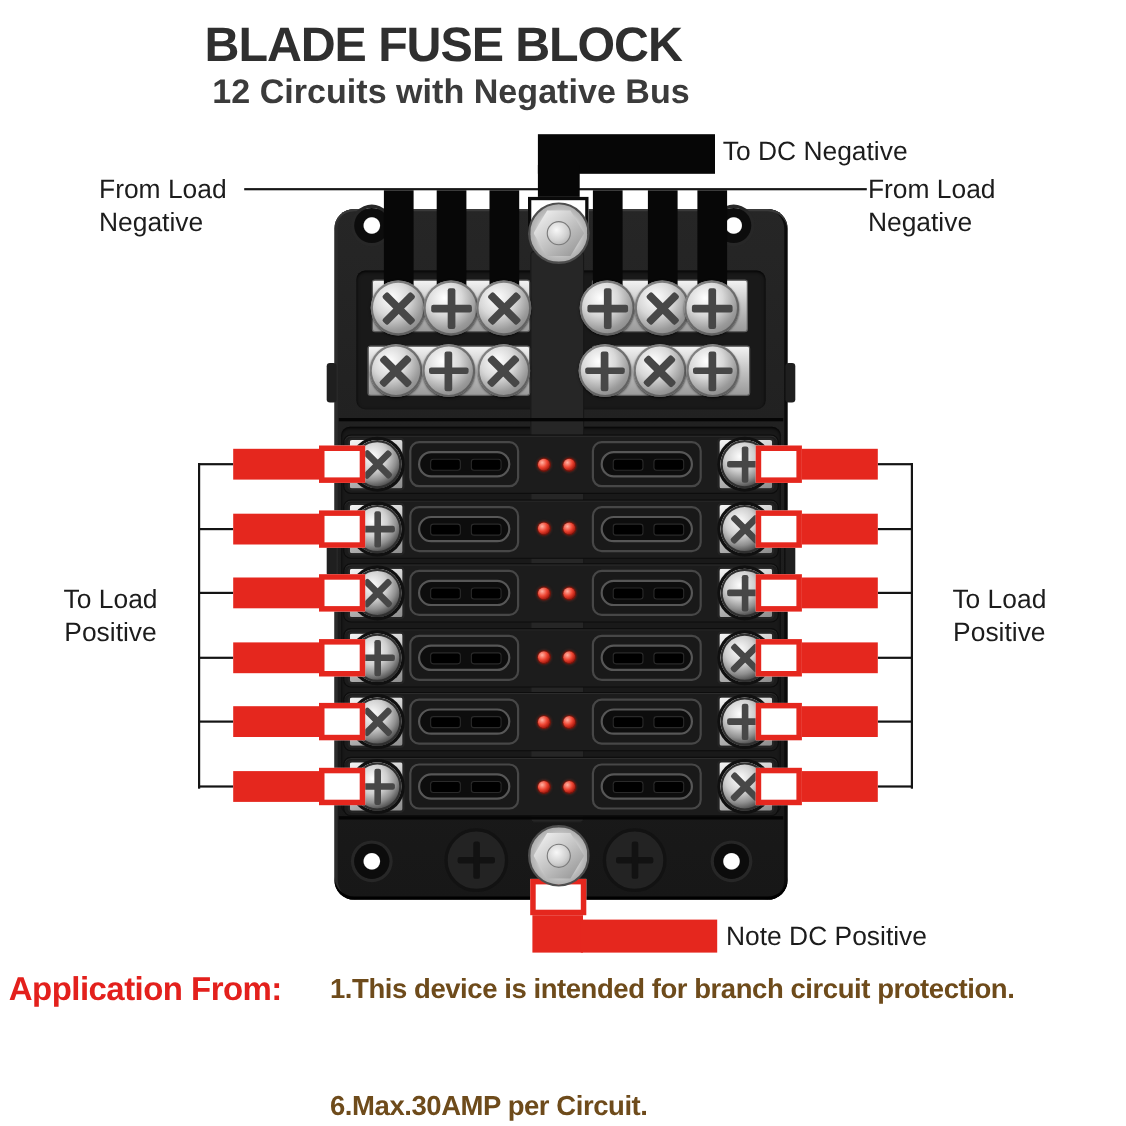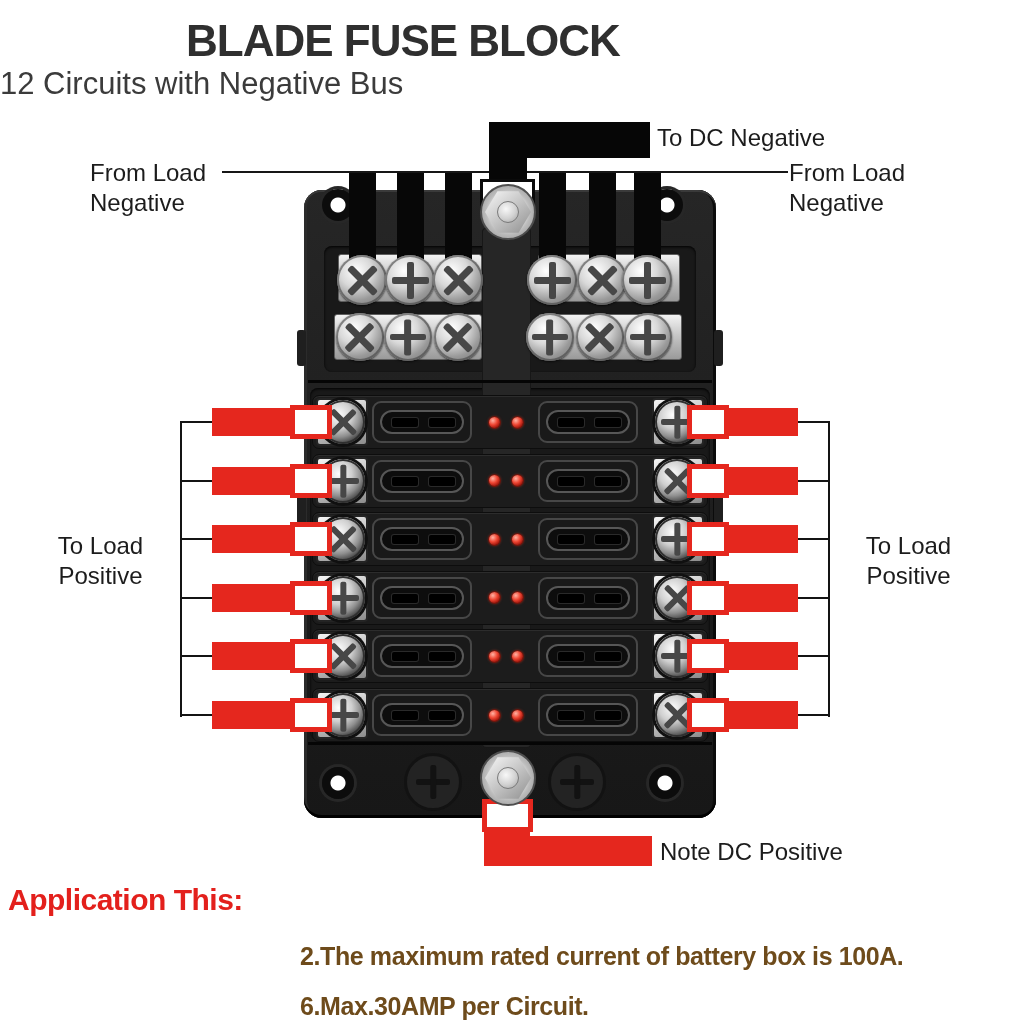--- a/index.html
+++ b/index.html
@@ -8,22 +8,22 @@
     position:relative; width:1024px; height:1024px; background:#ffffff;
     font-family:"Liberation Sans", sans-serif; overflow:hidden;
   }
 
   
   .title { position:absolute; left:186px; top:16px; font-size:44px; font-weight:bold;
            letter-spacing:-1px; color:var(--titlegray,#2f2f2f); }
   .badge { position:absolute; left:598px; top:26px; height:34px; line-height:34px;
            padding:0 11px; background:var(--orange,#F0991E); color:#ffffff;
            font-size:22px; font-weight:bold; letter-spacing:-0.2px; }
-  .subtitle { position:absolute; left:0; top:66px; width:820px; text-align:left;
-              font-size:31px; color:#3b3b3b; }
+  .subtitle { position:absolute; left:0; top:66px; width:820px; text-align:center;
+              font-size:31px; color:#3b3b3b;font-weight:bold; }
 
   
   .lbl { position:absolute; font-size:24px; color:#1c1c1c; line-height:30px; z-index:8; }
   .lbl-dcneg { left:657px; top:123px; }
   .lbl-flnL  { left:90px;  top:158px; width:175px; }
   .lbl-flnR  { left:789px; top:158px; width:175px; }
   .lbl-tlpL  { left:38px;  top:531px; width:125px; text-align:center; }
   .lbl-tlpR  { left:846px; top:531px; width:125px; text-align:center; }
   .lbl-dcpos { left:660px; top:837px; }
 
@@ -326,16 +326,16 @@
       <div class="wterm-red" style="left: 687px; top: 698px; width: 42px; height: 34px;"></div>
       <div class="redbar" style="left: 727px; top: 701px; width: 71px; height: 28px;"></div>
       <div class="thinln" style="left: 798px; top: 714px; width: 32px; height: 2px;"></div>
       <div class="thinln" style="left: 180px; top: 421px; width: 2px; height: 296px;"></div>
       <div class="thinln" style="left: 828px; top: 421px; width: 2px; height: 296px;"></div>
     </div>
 
   <div class="redfill redv"></div>
   <div class="redfill redh"></div>
 
-  <div class="note-title">Application This:</div>
-  <div class="note n2">2.The maximum rated current of battery box is 100A.</div>
+  <div class="note-title">Application From:</div>
+  <div class="note n1">1.This device is intended for branch circuit protection.</div>
   <div class="note n3">6.Max.30AMP per Circuit.</div>
 </div>
 
 </body></html>

